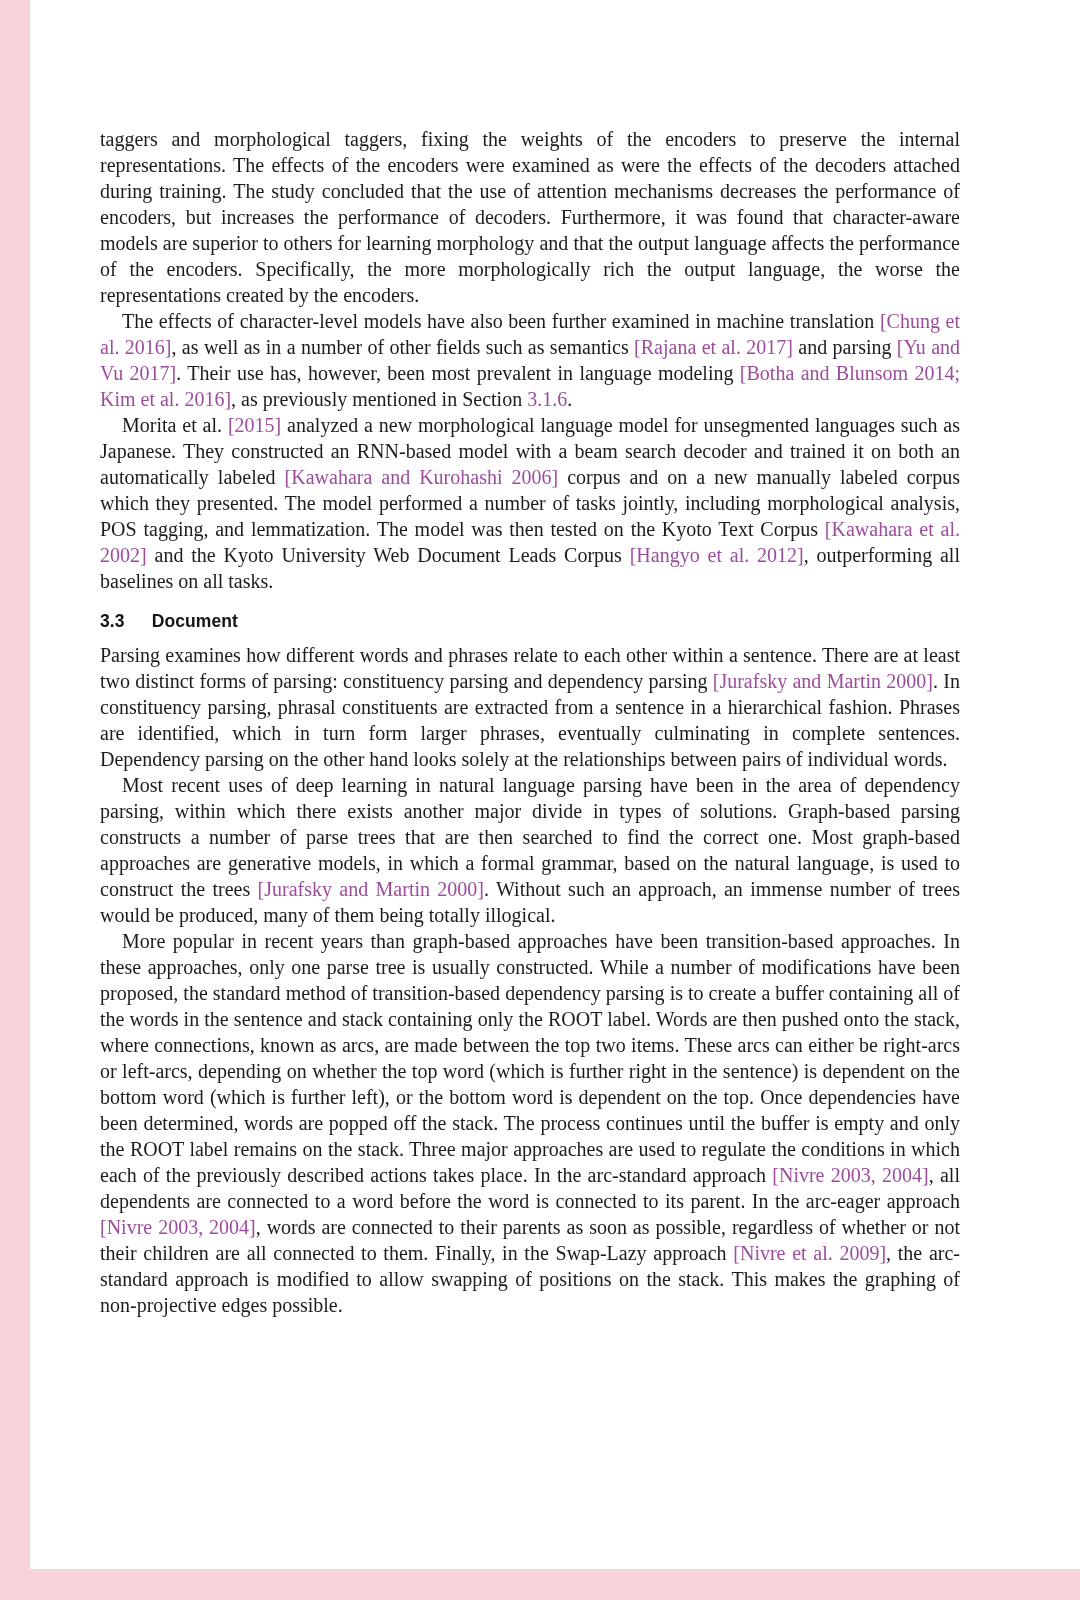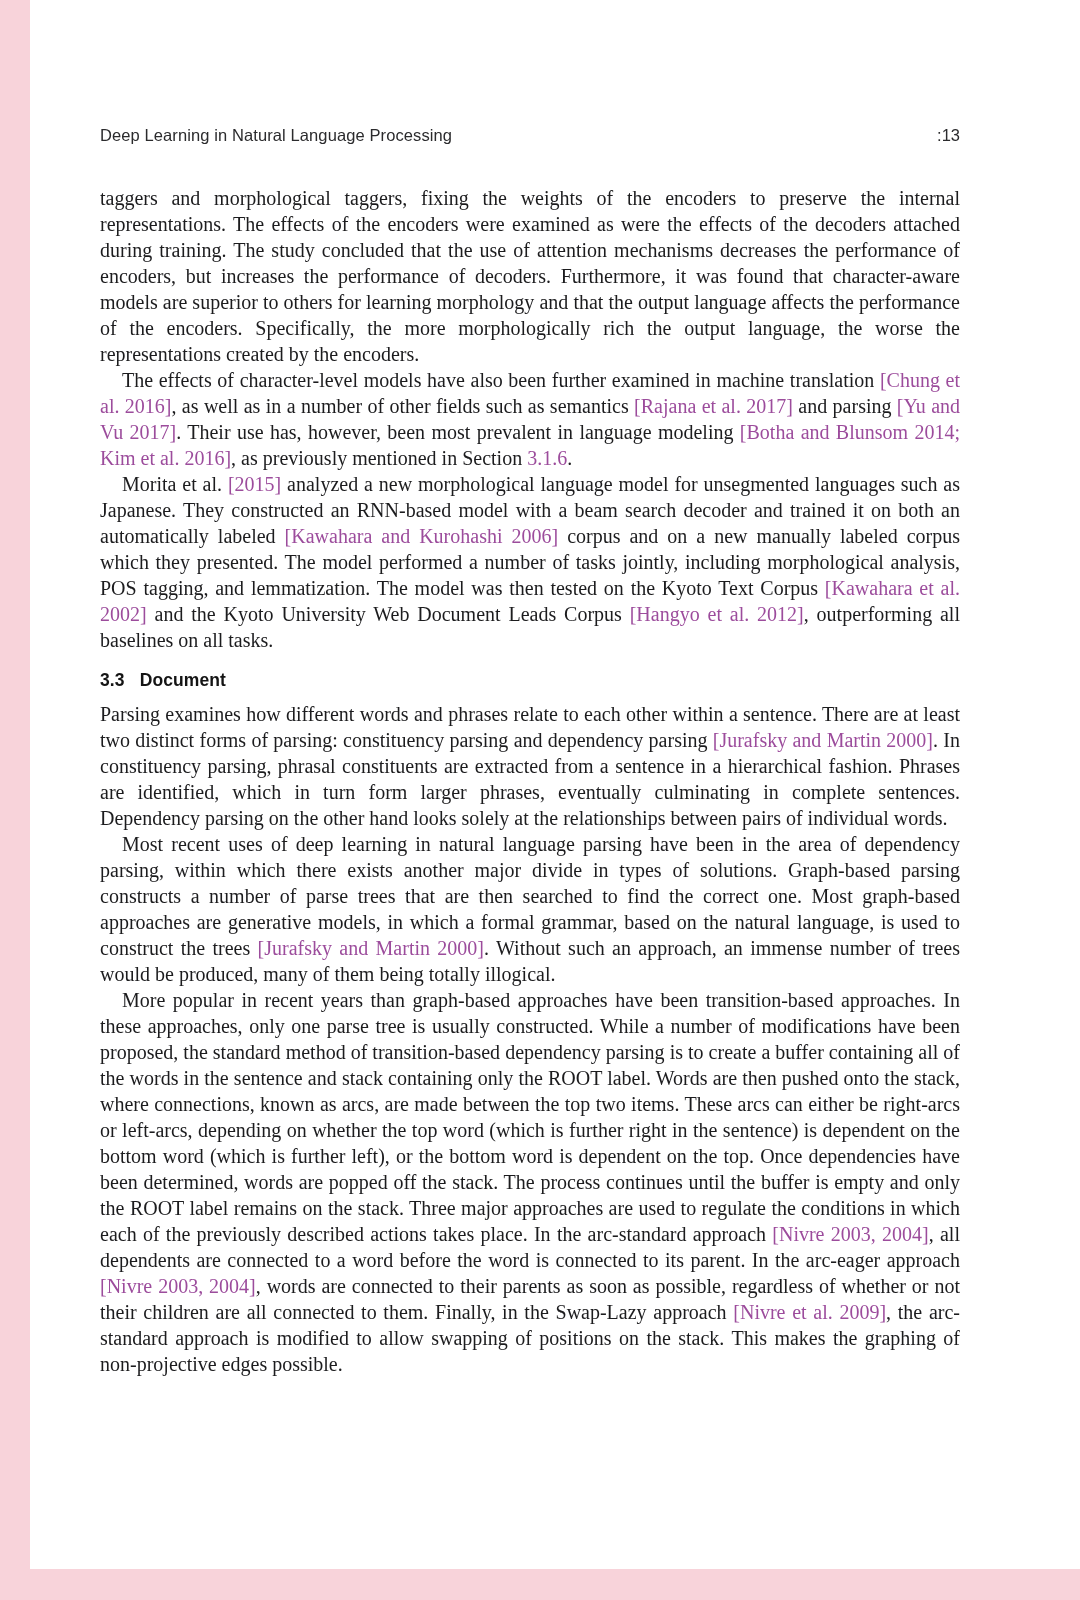--- a/index.html
+++ b/index.html
@@ -53,36 +53,32 @@
   }
   #body-blocks p.indent { text-indent: 22px; }
   #body-blocks h2 {
     font-family: "Liberation Sans", sans-serif;
     font-size: 17.5px;
     font-weight: 700;
     color: #141414;
     margin: 17px 0 10px 0;
     letter-spacing: 0.1px;
   }
-  #body-blocks h2 .sec-num { margin-right: 15px; }
+  #body-blocks h2 .sec-num { margin-right: 27px; }
   .cite { color: var(--cite-color, #9c4c9c); cursor: pointer; }
   .em { }
 </style>
 </head>
 <body>
 
 <div class="page">
   <div class="edge-left"></div>
   <div class="edge-bottom"></div>
 
   <div class="content">
-    <div class="running-header">
-      <span class="rh-title">Deep Learning in Natural Language Processing</span>
-      <span class="rh-page">:13</span>
-    </div>
 
     <div id="body-blocks">
         <p><span>taggers and morphological taggers, fixing the weights of the encoders to preserve the internal representations. The effects of the encoders were examined as were the effects of the decoders attached during training. The study concluded that the use of attention mechanisms decreases the performance of encoders, but increases the performance of decoders. Furthermore, it was found that character-aware models are superior to others for learning morphology and that the output language affects the performance of the encoders. Specifically, the more morphologically rich the output language, the worse the representations created by the encoders.</span></p>
         <p class="indent"><span>The effects of character-level models have also been further examined in machine translation </span><span class="cite">[Chung et al. 2016]</span><span>, as well as in a number of other fields such as semantics </span><span class="cite">[Rajana et al. 2017]</span><span> and parsing </span><span class="cite">[Yu and Vu 2017]</span><span>. Their use has, however, been most prevalent in language modeling </span><span class="cite">[Botha and Blunsom 2014; Kim et al. 2016]</span><span>, as previously mentioned in Section </span><span class="cite">3.1.6</span><span>.</span></p>
         <p class="indent"><span>Morita et al. </span><span class="cite">[2015]</span><span> analyzed a new morphological language model for unsegmented languages such as Japanese. They constructed an RNN-based model with a beam search decoder and trained it on both an automatically labeled </span><span class="cite">[Kawahara and Kurohashi 2006]</span><span> corpus and on a new manually labeled corpus which they presented. The model performed a number of tasks jointly, including morphological analysis, POS tagging, and lemmatization. The model was then tested on the Kyoto Text Corpus </span><span class="cite">[Kawahara et al. 2002]</span><span> and the Kyoto University Web Document Leads Corpus </span><span class="cite">[Hangyo et al. 2012]</span><span>, outperforming all baselines on all tasks.</span></p>
         <h2><span class="sec-num">3.3</span><span>Document</span></h2>
         <p><span>Parsing examines how different words and phrases relate to each other within a sentence. There are at least two distinct forms of parsing: constituency parsing and dependency parsing </span><span class="cite">[Jurafsky and Martin 2000]</span><span>. In constituency parsing, phrasal constituents are extracted from a sentence in a hierarchical fashion. Phrases are identified, which in turn form larger phrases, eventually culminating in complete sentences. Dependency parsing on the other hand looks solely at the relationships between pairs of individual words.</span></p>
         <p class="indent"><span>Most recent uses of deep learning in natural language parsing have been in the area of dependency parsing, within which there exists another major divide in types of solutions. Graph-based parsing constructs a number of parse trees that are then searched to find the correct one. Most graph-based approaches are generative models, in which a formal grammar, based on the natural language, is used to construct the trees </span><span class="cite">[Jurafsky and Martin 2000]</span><span>. Without such an approach, an immense number of trees would be produced, many of them being totally illogical.</span></p>
         <p class="indent"><span>More popular in recent years than graph-based approaches have been transition-based approaches. In these approaches, only one parse tree is usually constructed. While a number of modifications have been proposed, the standard method of transition-based dependency parsing is to create a buffer containing all of the words in the sentence and stack containing only the </span><span class="em">ROOT</span><span> label. Words are then pushed onto the stack, where connections, known as arcs, are made between the top two items. These arcs can either be right-arcs or left-arcs, depending on whether the top word (which is further right in the sentence) is dependent on the bottom word (which is further left), or the bottom word is dependent on the top. Once dependencies have been determined, words are popped off the stack. The process continues until the buffer is empty and only the </span><span class="em">ROOT</span><span> label remains on the stack. Three major approaches are used to regulate the conditions in which each of the previously described actions takes place. In the </span><span class="em">arc-standard</span><span> approach </span><span class="cite">[Nivre 2003, 2004]</span><span>, all dependents are connected to a word before the word is connected to its parent. In the </span><span class="em">arc-eager</span><span> approach </span><span class="cite">[Nivre 2003, 2004]</span><span>, words are connected to their parents as soon as possible, regardless of whether or not their children are all connected to them. Finally, in the </span><span class="em">Swap-Lazy</span><span> approach </span><span class="cite">[Nivre et al. 2009]</span><span>, the arc-standard approach is modified to allow swapping of positions on the stack. This makes the graphing of non-projective edges possible.</span></p>
       </div>

